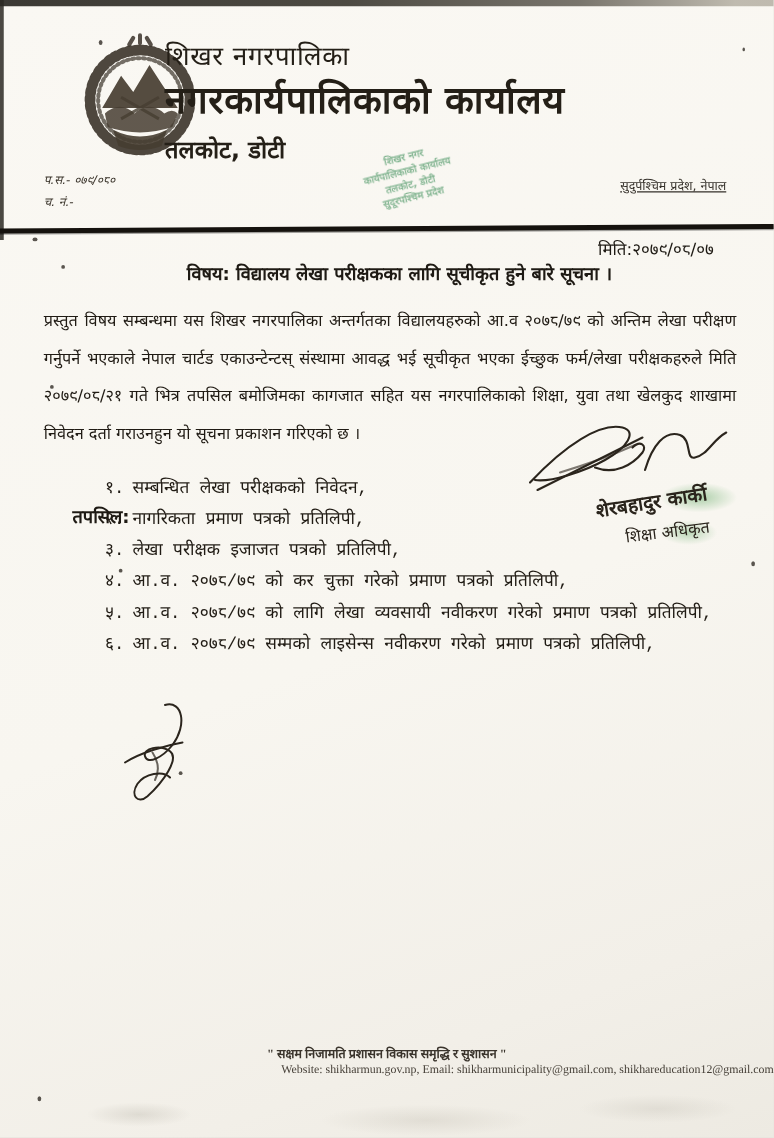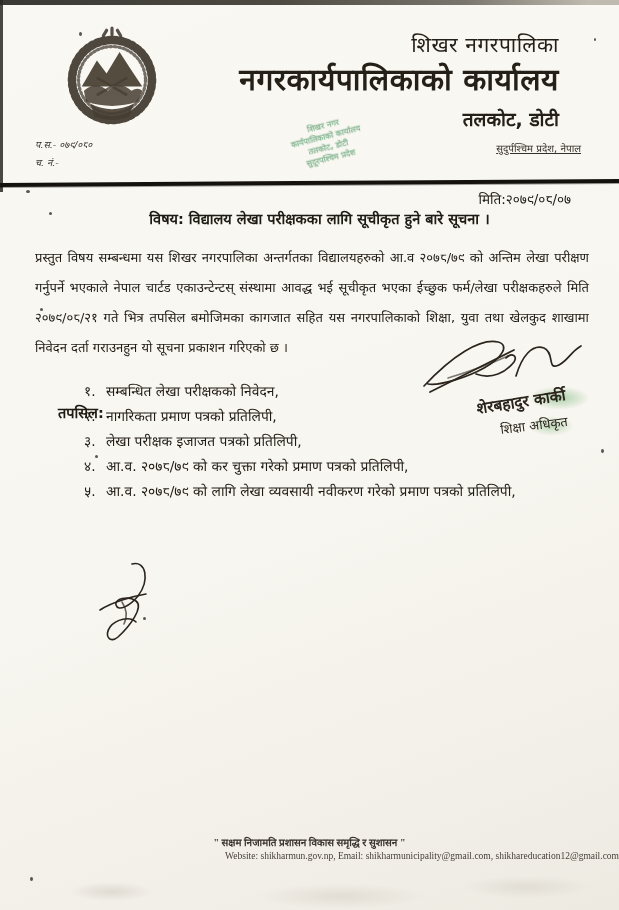--- a/index.html
+++ b/index.html
@@ -26,41 +26,41 @@
   .scan-left{position:absolute;top:0;left:0;width:3px;height:192px;background:#2c2923;opacity:.85;}
   .bottom-mottle{position:absolute;left:0;bottom:0;width:619px;height:46px;
     background:
       radial-gradient(60px 14px at 18% 60%, rgba(160,155,142,.25), transparent 70%),
       radial-gradient(120px 18px at 55% 70%, rgba(170,164,150,.22), transparent 70%),
       radial-gradient(90px 16px at 85% 50%, rgba(160,155,142,.18), transparent 70%);}
   .speck{position:absolute;background:#241f18;border-radius:50%;opacity:.75;}
 
   
   .emblem{position:absolute;left:58px;top:24px;width:108px;height:112px;}
-  .hdr{position:absolute;left:112px;right:60px;text-align:right;color:#241f17;}
+  .hdr{position:absolute;left:132px;right:60px;text-align:left;color:#241f17;}
   .hdr-1{top:30px;font-size:21px;letter-spacing:.5px;}
   .hdr-2{top:58px;font-size:30px;font-weight:bold;letter-spacing:.5px;}
   .hdr-3{top:106px;font-size:19px;font-weight:bold;}
   .stamp{position:absolute;left:262px;top:120px;width:130px;text-align:center;
     transform:rotate(-14deg);color:var(--stamp);opacity:.62;filter:blur(.35px);
     font-size:8px;line-height:11px;font-weight:bold;}
   .refs{position:absolute;left:35px;top:136px;font-size:9.5px;line-height:18px;color:#3a342b;font-style:italic;}
   .province{position:absolute;right:38px;top:141px;font-size:10px;color:#35302a;text-decoration:underline;}
   .rule{position:absolute;left:0;top:181px;width:619px;height:4px;background:var(--rule);
     transform:rotate(-.35deg);box-shadow:0 1px 0 rgba(0,0,0,.35);}
 
   .dateline{position:absolute;right:48px;top:190px;font-size:13.5px;font-weight:normal;}
   .subject{position:absolute;left:60px;right:40px;top:208px;text-align:center;
     font-size:14.5px;font-weight:bold;}
 
   .bodytext{position:absolute;left:35px;right:30px;top:243px;
     font-size:13px;line-height:30px;text-align:justify;color:#201b14;}
 
   .tapasil-h{position:absolute;left:58px;top:374px;font-size:14.5px;font-weight:bold;margin-top:28px;}
-  .tapasil{position:absolute;left:84px;top:379px;font-size:13.8px;color:#201b14;}
+  .tapasil{position:absolute;left:84px;top:379px;font-size:13.8px;color:#201b14;font-family:Liberation Mono, monospace;}
   .tapasil .row{height:25px;line-height:25px;white-space:nowrap;}
   .tapasil .num{display:inline-block;width:22px;}
 
   
   .sig-top{position:absolute;left:418px;top:328px;width:175px;height:72px;}
   .signer{position:absolute;left:436px;top:390px;width:170px;text-align:center;
     transform:rotate(-9deg);font-size:15.5px;font-weight:bold;color:#2a241c;}
   .signer-glow{position:absolute;left:528px;top:386px;width:62px;height:24px;
     background:radial-gradient(ellipse at center, rgba(96,168,98,.5), rgba(96,168,98,0) 70%);}
   .designation{position:absolute;left:474px;top:416px;width:120px;text-align:center;
@@ -135,20 +135,21 @@
 
   <div class="bodytext">प्रस्तुत विषय सम्बन्धमा यस शिखर नगरपालिका अन्तर्गतका विद्यालयहरुको आ.व २०७८/७९ को अन्तिम लेखा परीक्षण गर्नुपर्ने भएकाले नेपाल चार्टड एकाउन्टेन्टस् संस्थामा आवद्ध भई सूचीकृत भएका ईच्छुक फर्म/लेखा परीक्षकहरुले मिति २०७९/०८/२१ गते भित्र तपसिल बमोजिमका कागजात सहित यस नगरपालिकाको शिक्षा, युवा तथा खेलकुद शाखामा निवेदन दर्ता गराउनहुन यो सूचना प्रकाशन गरिएको छ ।</div>
 
   <div class="tapasil-h">तपसिल:</div>
   <div class="tapasil">
     <div class="row"><span class="num">१.</span><span>सम्बन्धित लेखा परीक्षकको निवेदन,</span></div>
     <div class="row"><span class="num">२.</span><span>नागरिकता प्रमाण पत्रको प्रतिलिपी,</span></div>
     <div class="row"><span class="num">३.</span><span>लेखा परीक्षक इजाजत पत्रको प्रतिलिपी,</span></div>
     <div class="row"><span class="num">४.</span><span>आ.व. २०७८/७९ को कर चुक्ता गरेको प्रमाण पत्रको प्रतिलिपी,</span></div>
     <div class="row"><span class="num">५.</span><span>आ.व. २०७८/७९ को लागि लेखा व्यवसायी नवीकरण गरेको प्रमाण पत्रको प्रतिलिपी,</span></div>
+    <div class="row"><span class="num">६.</span><span>आ.व. २०७८/७९ सम्मको लाइसेन्स नवीकरण गरेको प्रमाण पत्रको प्रतिलिपी,</span></div>
   </div>
 
   <svg class="sig-top" viewBox="0 0 175 72">
     <g fill="none" stroke="#2b251d" stroke-width="1.7" stroke-linecap="round">
       <path d="M6,58 C34,28 62,10 80,14 C92,17 84,30 66,40 C50,49 22,58 10,56"></path>
       <path d="M12,64 L96,22"></path>
       <path d="M58,46 C74,52 88,44 96,34 C100,28 94,24 88,30"></path>
       <path d="M98,48 C104,28 114,16 126,20 C136,24 130,40 138,38 C148,36 152,24 163,18"></path>
       <path d="M30,50 C50,44 72,36 90,28" opacity=".6"></path>
     </g>

